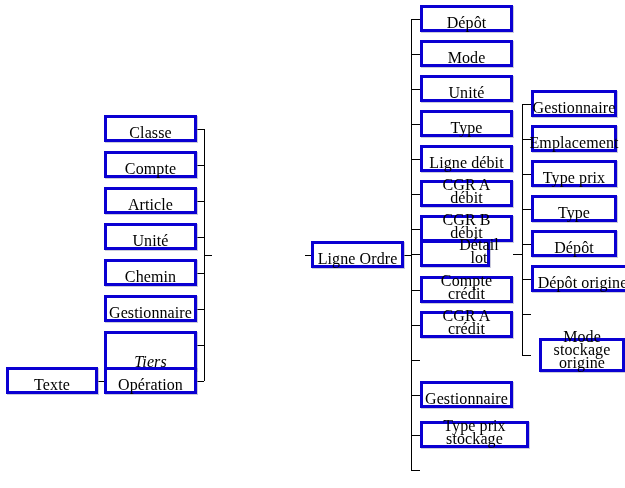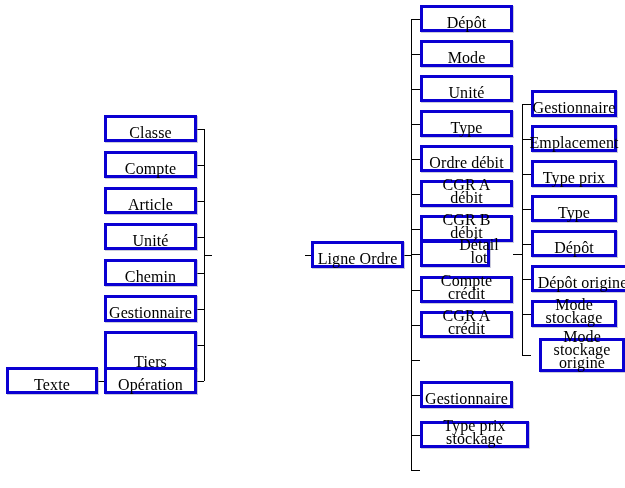--- a/index.html
+++ b/index.html
@@ -90,21 +90,21 @@
     </div>
     <div class="node" style="left: 104px; top: 223px; width: 93px; height: 27px;">
       <span>Unité</span>
     </div>
     <div class="node" style="left: 104px; top: 259px; width: 93px; height: 27px;">
       <span>Chemin</span>
     </div>
     <div class="node" style="left: 104px; top: 295px; width: 93px; height: 27px;">
       <span>Gestionnaire</span>
     </div>
-    <div class="node" style="left: 104px; top: 331px; width: 93px; height: 40px;">
+    <div class="node" style="left: 104px; top: 331px; width: 93px; height: 40px; font-style: italic;">
       <span>Tiers</span>
     </div>
     <div class="node" style="left: 104px; top: 367px; width: 93px; height: 27px;">
       <span>Opération</span>
     </div>
     <div class="node" style="left: 311px; top: 241px; width: 93px; height: 27px;">
       <span>Ligne Ordre</span>
     </div>
     <div class="node" style="left: 420px; top: 5px; width: 93px; height: 27px;">
       <span>Dépôt</span>
@@ -112,21 +112,21 @@
     <div class="node" style="left: 420px; top: 40px; width: 93px; height: 27px;">
       <span>Mode</span>
     </div>
     <div class="node" style="left: 420px; top: 75px; width: 93px; height: 27px;">
       <span>Unité</span>
     </div>
     <div class="node" style="left: 420px; top: 110px; width: 93px; height: 27px;">
       <span>Type</span>
     </div>
     <div class="node" style="left: 420px; top: 145px; width: 93px; height: 27px;">
-      <span>Ordre débit</span>
+      <span>Ligne débit</span>
     </div>
     <div class="node" style="left: 420px; top: 180px; width: 93px; height: 27px;">
       <span>CGR A débit</span>
     </div>
     <div class="node" style="left: 420px; top: 215px; width: 93px; height: 27px;">
       <span>CGR B débit</span>
     </div>
     <div class="node" style="left: 420px; top: 240px; width: 70px; height: 27px; padding-left: 48px;">
       <span>Détail lot</span>
     </div>
@@ -153,19 +153,16 @@
     </div>
     <div class="node" style="left: 531px; top: 195px; width: 86px; height: 27px;">
       <span>Type</span>
     </div>
     <div class="node" style="left: 531px; top: 230px; width: 86px; height: 27px;">
       <span>Dépôt</span>
     </div>
     <div class="node" style="left: 531px; top: 265px; width: 103px; height: 27px;">
       <span>Dépôt origine</span>
     </div>
-    <div class="node" style="left: 531px; top: 300px; width: 86px; height: 27px;">
-      <span>Mode stockage</span>
-    </div>
     <div class="node two-line" style="left: 531px; top: 338px; width: 86px; height: 34px; margin-left: 8px;">
       <span>Mode stockage origine</span>
     </div>
   </div>
 
 </body></html>

